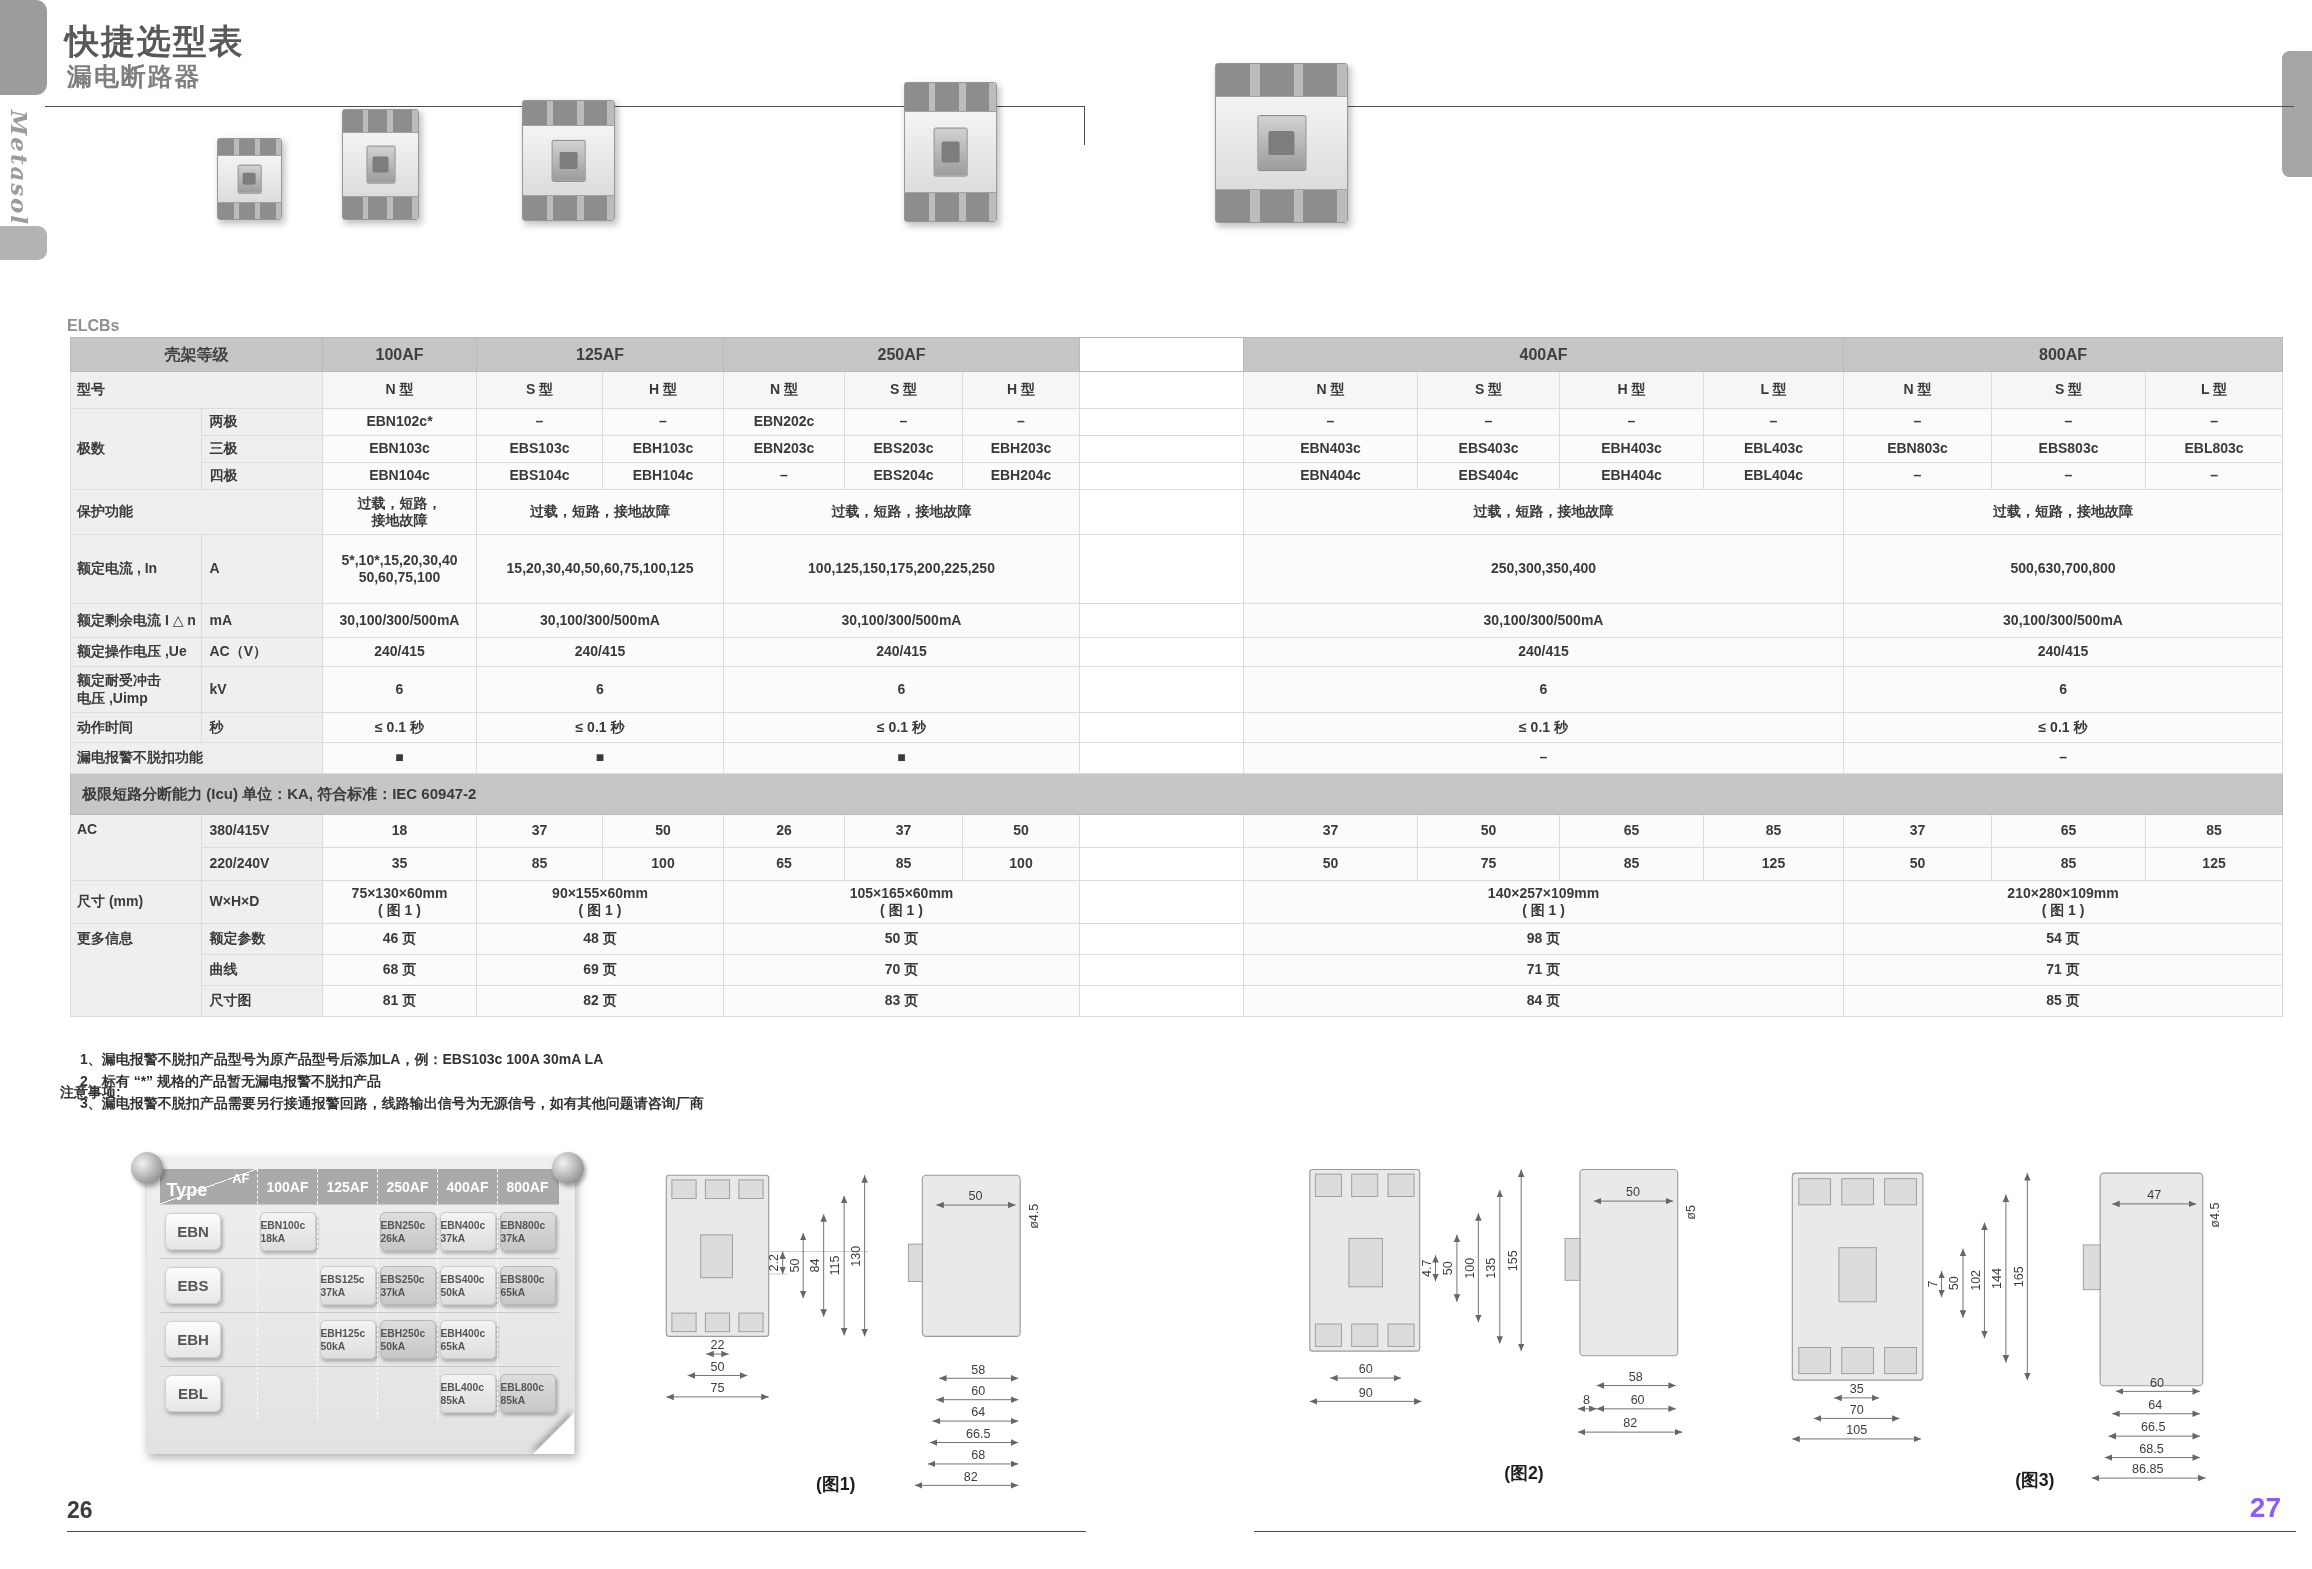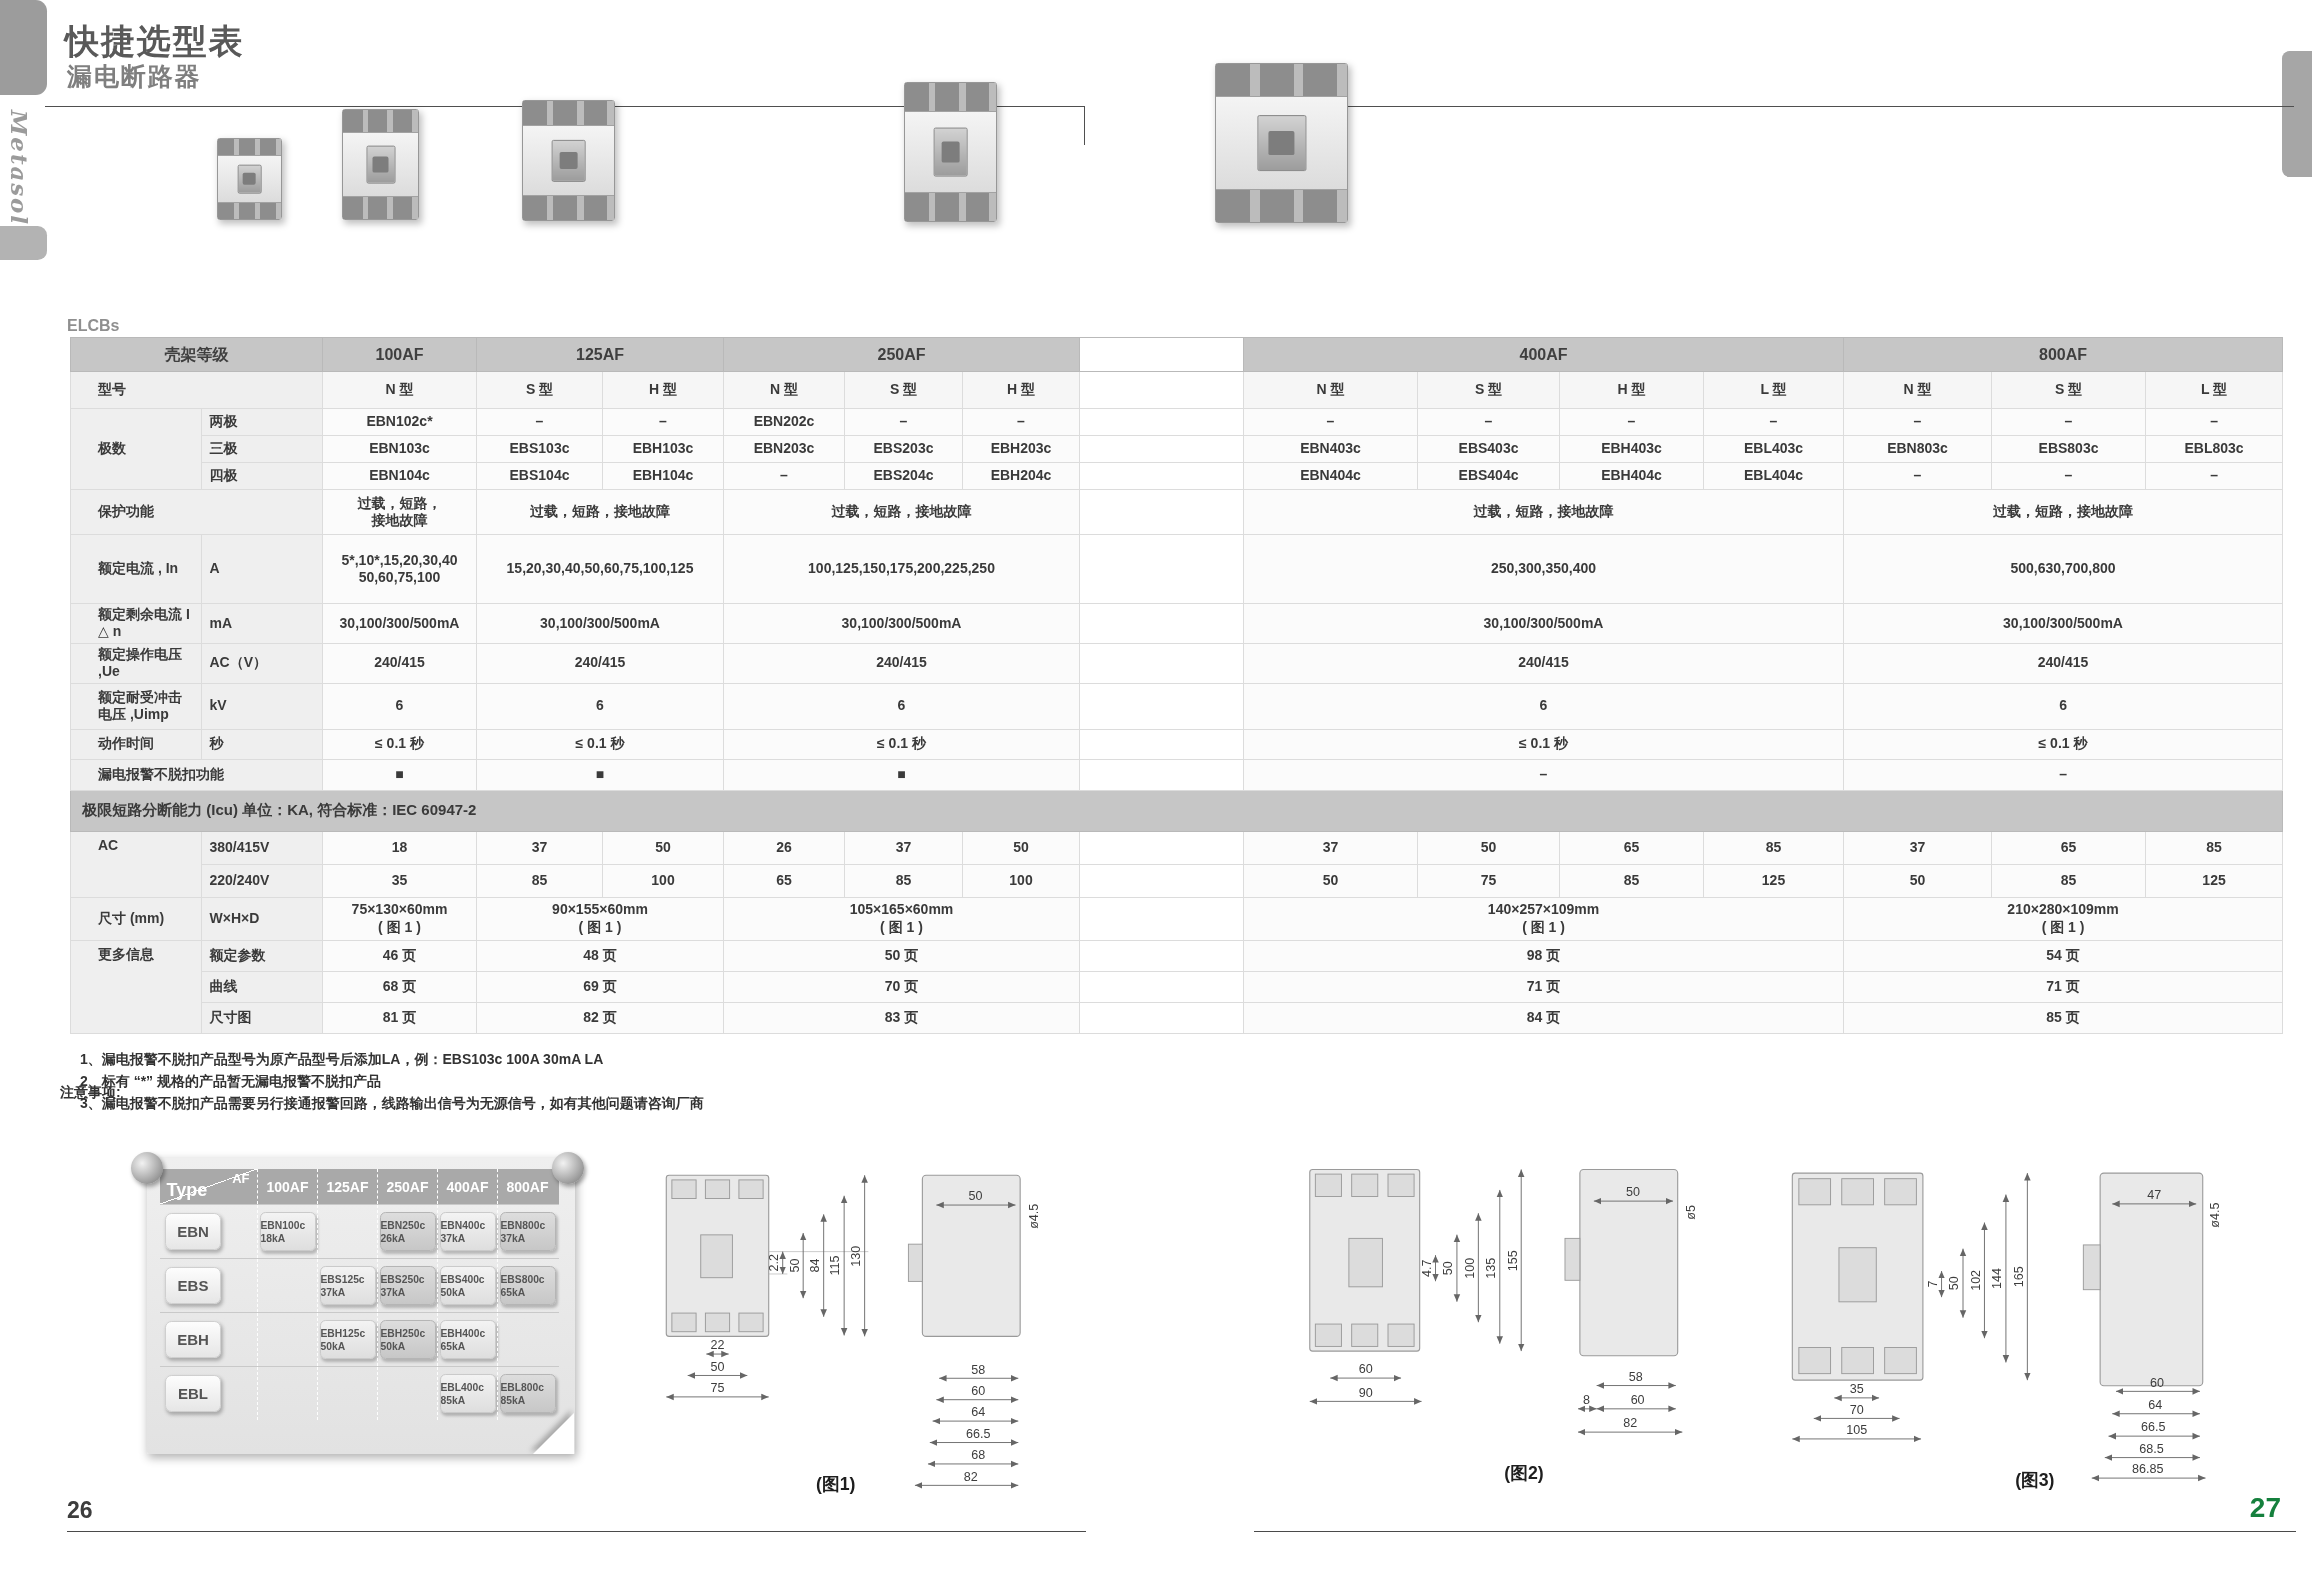--- a/index.html
+++ b/index.html
@@ -23,21 +23,21 @@
   .bk-top,.bk-bot{height:20%;background:repeating-linear-gradient(90deg,#8d8d8d 0,#8d8d8d 26%,#bcbcbc 26%,#bcbcbc 33.33%);border-bottom:0.9px solid #a2a2a2}
   .bk-bot{border-bottom:none;border-top:0.9px solid #a2a2a2}
   .bk-mid{flex:1;position:relative;background:linear-gradient(#f4f4f4,#dcdcdc)}
   .bk-tog{position:absolute;left:50%;top:50%;transform:translate(-50%,-50%);width:36%;height:58%;
           background:linear-gradient(#d2d2d2,#9c9c9c);border:0.9px solid #868686;border-radius:1.9px}
   .bk-tog::after{content:"";position:absolute;left:22%;top:28%;width:56%;height:44%;background:#7d7d7d;border-radius:1.9px}
   
   table.spec{position:absolute;left:70px;top:337px;width:2211px;border-collapse:collapse;table-layout:fixed}
   .spec td{border:0.9px solid #dcdcdc;font-size:14px;font-weight:bold;color:#3a3a3a;text-align:center;
            padding:1.9px 2.8px;background:#fbfbfb;line-height:1.25;overflow:hidden}
-  .spec td.lb{background:#efefef;text-align:left;padding-left:27px}
+  .spec td.lb{background:#efefef;text-align:left;padding-left:6px}
   .spec td.sb{background:#efefef;text-align:left;padding-left:7.5px}
   .spec td.hd{background:#c6c6c6;font-size:16px;color:#3f3f3f;border-color:#b9b9b9}
   .spec td.band{background:#c6c6c6;text-align:left;padding-left:11.2px;font-size:15px;border-color:#b9b9b9}
   .spec td.gap{background:#fff}
   .spec tr.mh td.th{background:#f6f6f6}
   .pre{white-space:pre-line}
   
   .notes-title{left:60px;top:1084px;font-size:14px;font-weight:bold;color:#333}
   .notes{left:80px;top:1048px;font-size:14px;font-weight:bold;color:#333;line-height:22px}
   
@@ -66,21 +66,21 @@
   
   svg.fig{position:absolute}
   .part{fill:#e9e9e9;stroke:#9a9a9a;stroke-width:1.2}
   .part2{fill:#dcdcdc;stroke:#9a9a9a;stroke-width:1}
   .dln{stroke:#6b6b6b;stroke-width:1}
   .ext{stroke:#aFaFaF;stroke-width:.7}
   .dt{font-size:13.5px;fill:#3d3d3d;font-family:"Liberation Sans",sans-serif}
   .cap{font-size:19px;font-weight:bold;fill:#1e1e1e}
   
   .pnum-l{left:67px;top:1497px;font-size:23px;font-weight:bold;color:#3d3d3d}
-  .pnum-r{left:2223px;top:1492px;width:58px;text-align:right;font-size:28px;font-weight:bold;color:#15803d}
+  .pnum-r{left:2223px;top:1492px;width:58px;text-align:right;font-size:28px;font-weight:bold;color:#8b5cf6}
   .fline-l{left:67px;top:1531px;width:1019px;border-top:1.9px solid #4a4a4a}
   .fline-r{left:1254px;top:1531px;width:1042px;border-top:1.9px solid #4a4a4a}
 </style>
 </head>
 <body>
 
 <div class="abs tab-tl"></div>
 <div class="abs metasol">Metasol</div>
 <div class="abs tab-l2"></div>
 <div class="abs tab-tr"></div>

